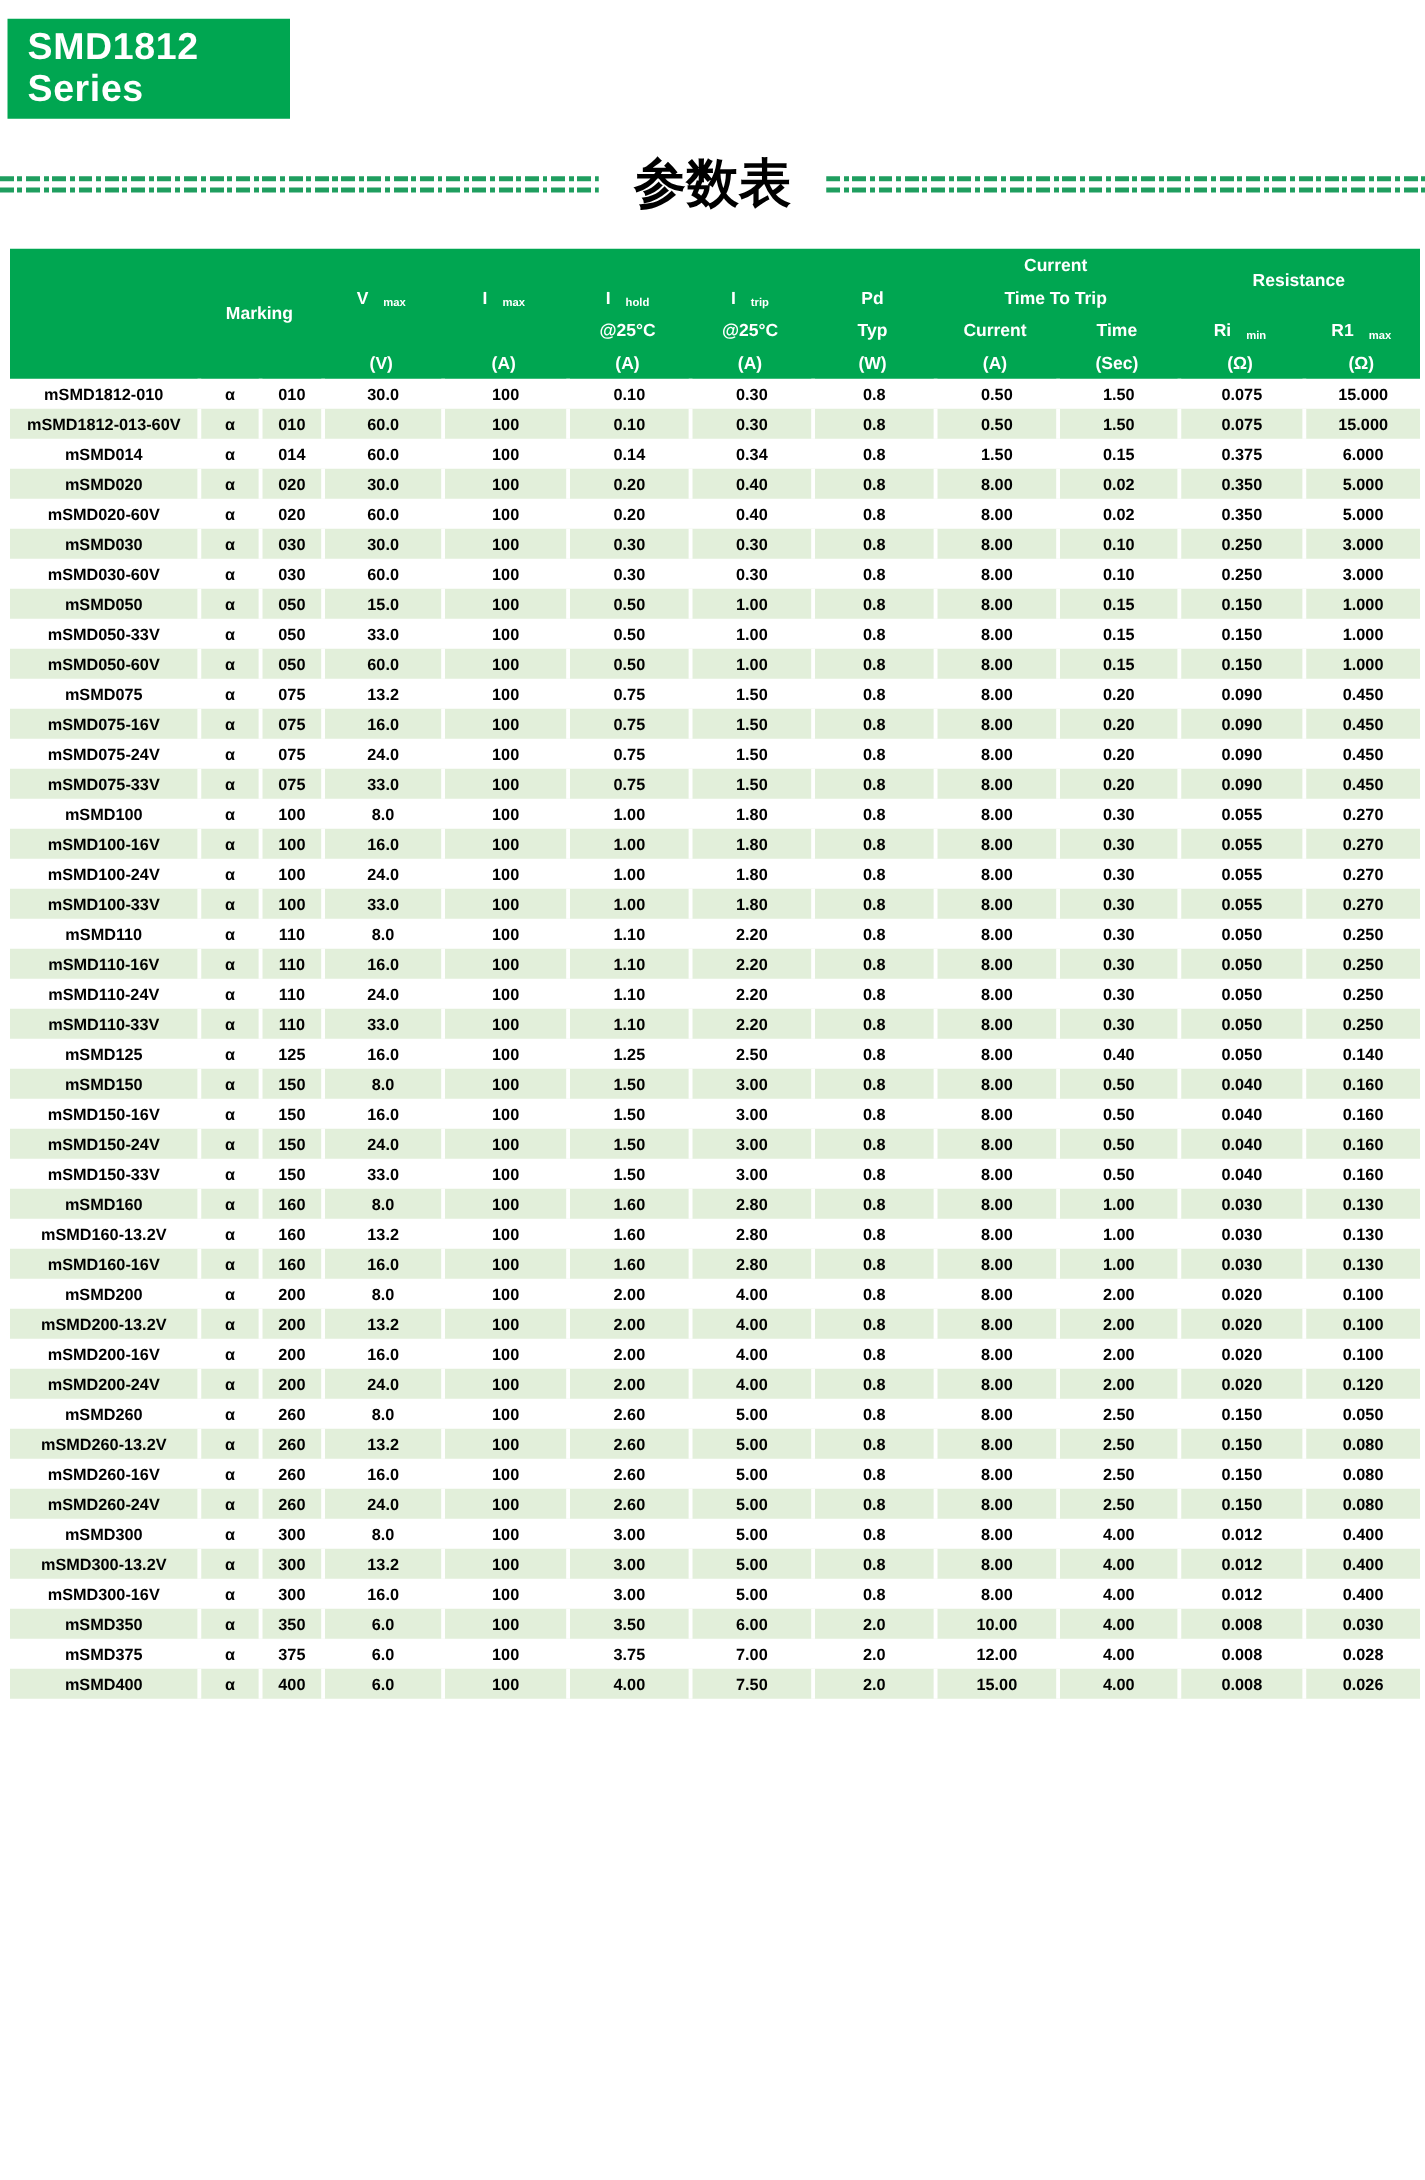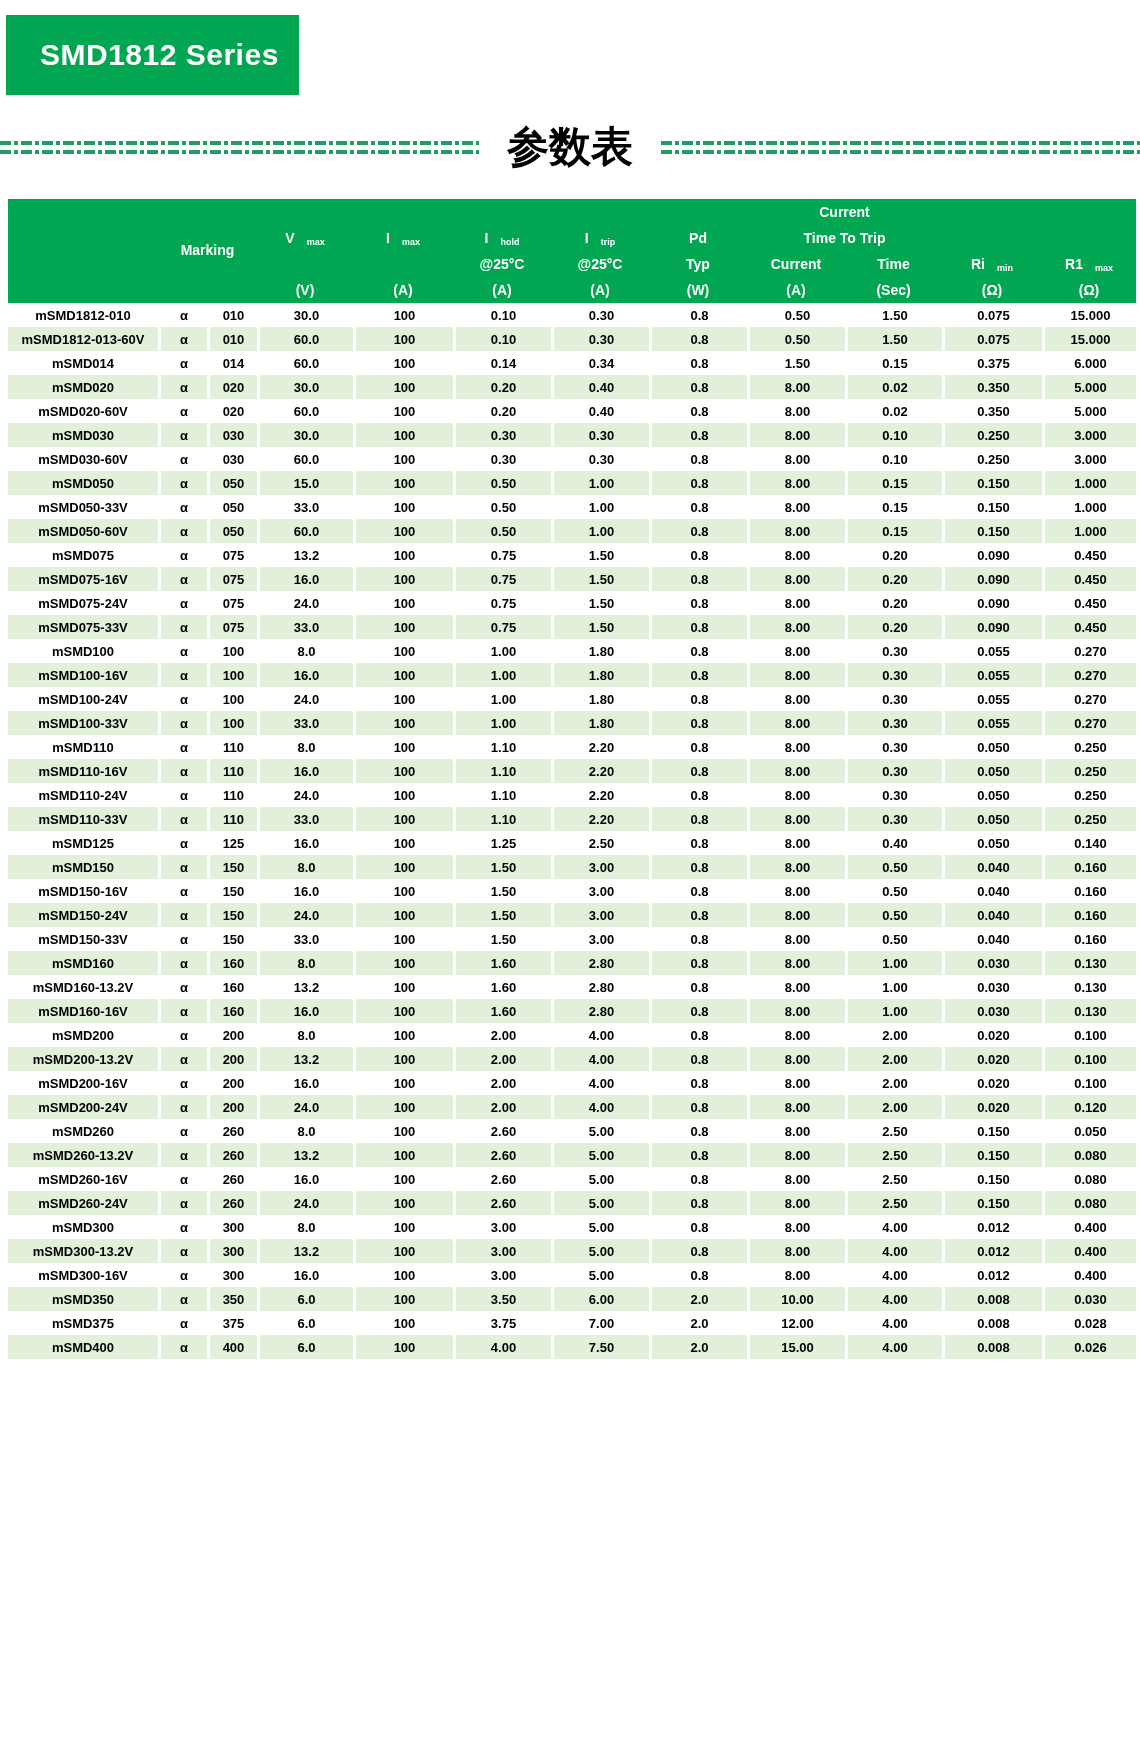--- a/index.html
+++ b/index.html
@@ -9,23 +9,23 @@
     --text-black:#000000;
   }
   *{margin:0;padding:0;box-sizing:border-box;}
   html,body{background:#ffffff;}
   body{
     width:1140px;height:1744px;position:relative;overflow:hidden;
     font-family:"Liberation Sans", sans-serif;color:var(--text-black);
   }
   
   .badge{
-    position:absolute;left:6px;top:15px;width:293px;height:80px;
+    position:absolute;left:6px;top:15px;width:226px;height:80px;
     background:var(--header-green);color:#fff;
-    display:flex;align-items:center;padding-left:34px;
+    display:flex;align-items:center;padding-left:16px;
     font-size:30px;font-weight:bold;letter-spacing:0.5px;
   }
   
   .title-row{
     position:absolute;left:0;top:116px;width:1140px;height:62px;
     display:flex;align-items:center;text-align:right;
   }
   .dashes{flex:1;display:flex;flex-direction:column;gap:5px;}
   .dash{
     height:4px;
@@ -119,20 +119,21 @@
       <span>I</span>
         <span class="subs">hold</span>
     </div>
     <div class="h-itrip">
       <span>I</span>
         <span class="subs">trip</span>
     </div>
     <div class="h-pd">Pd</div>
     <div class="h-max">Current</div>
     <div class="h-ttt">Time To Trip</div>
+    <div class="h-res">Resistance</div>
     <div class="h-c-ihold">@25°C</div>
     <div class="h-c-itrip">@25°C</div>
     <div class="h-typ">Typ</div>
     <div class="h-current">Current</div>
     <div class="h-time">Time</div>
     <div class="h-ri">
       <span>Ri</span>
         <span class="subs">min</span>
     </div>
     <div class="h-r1">

